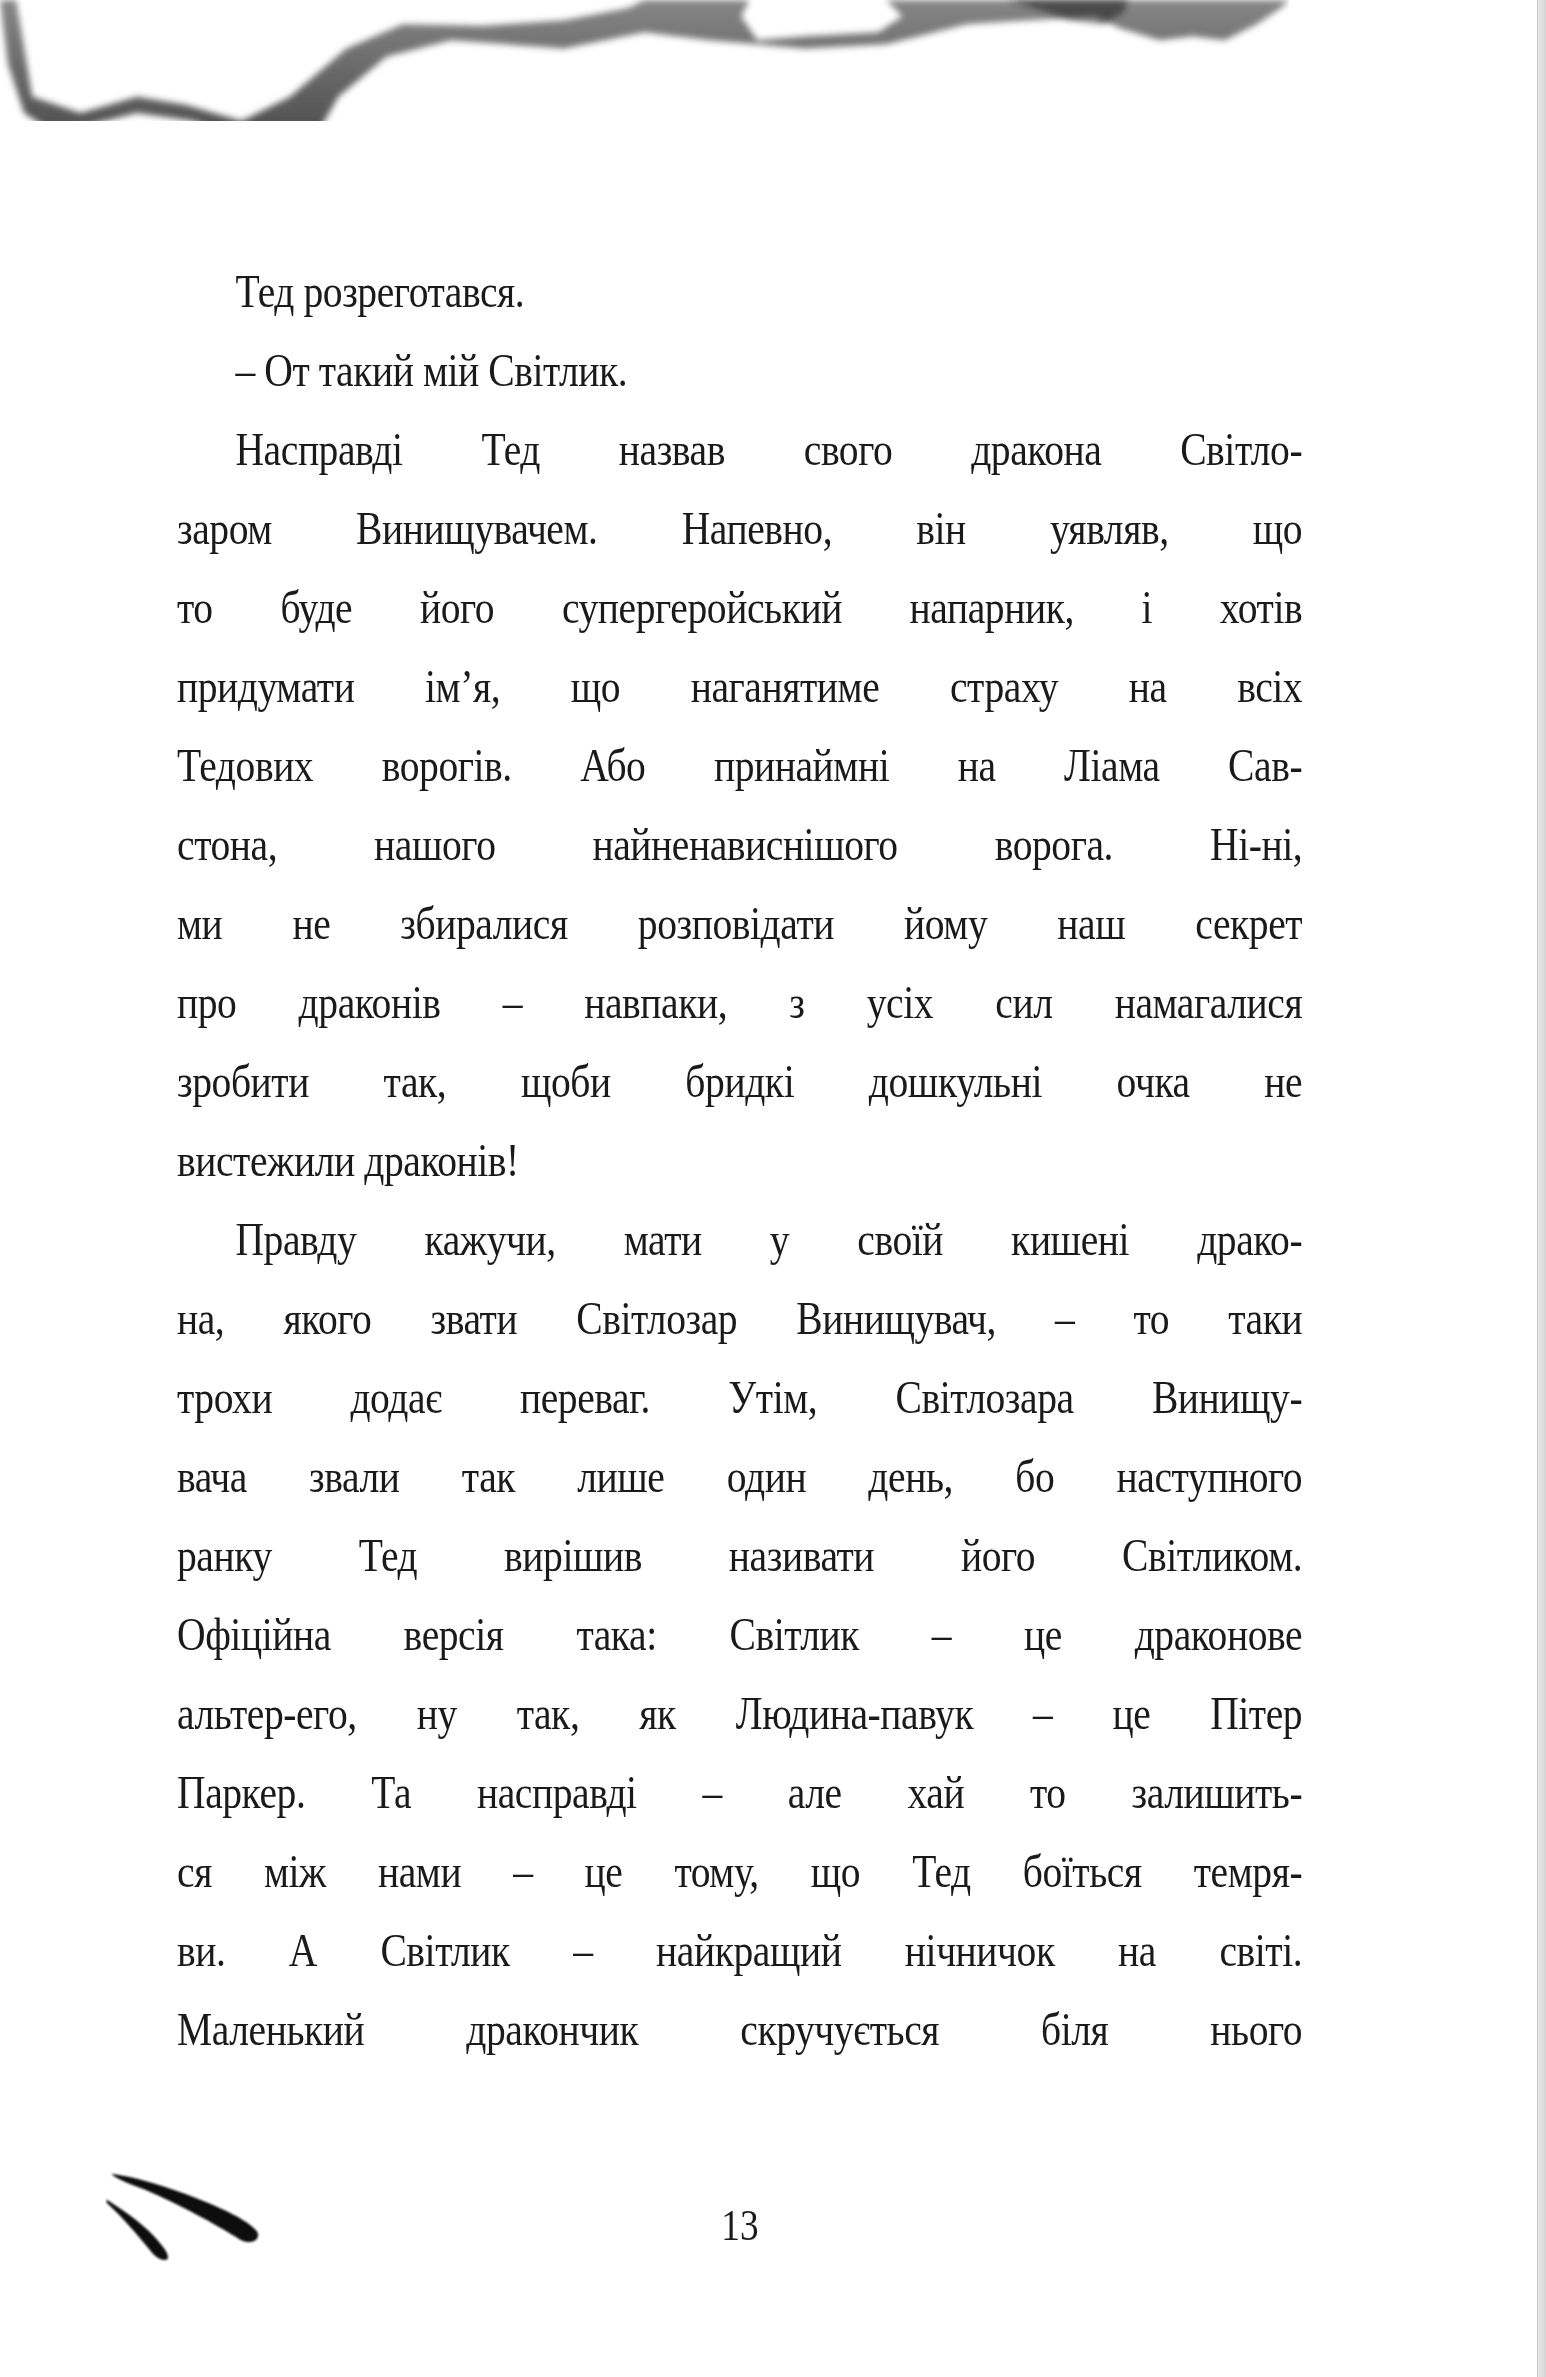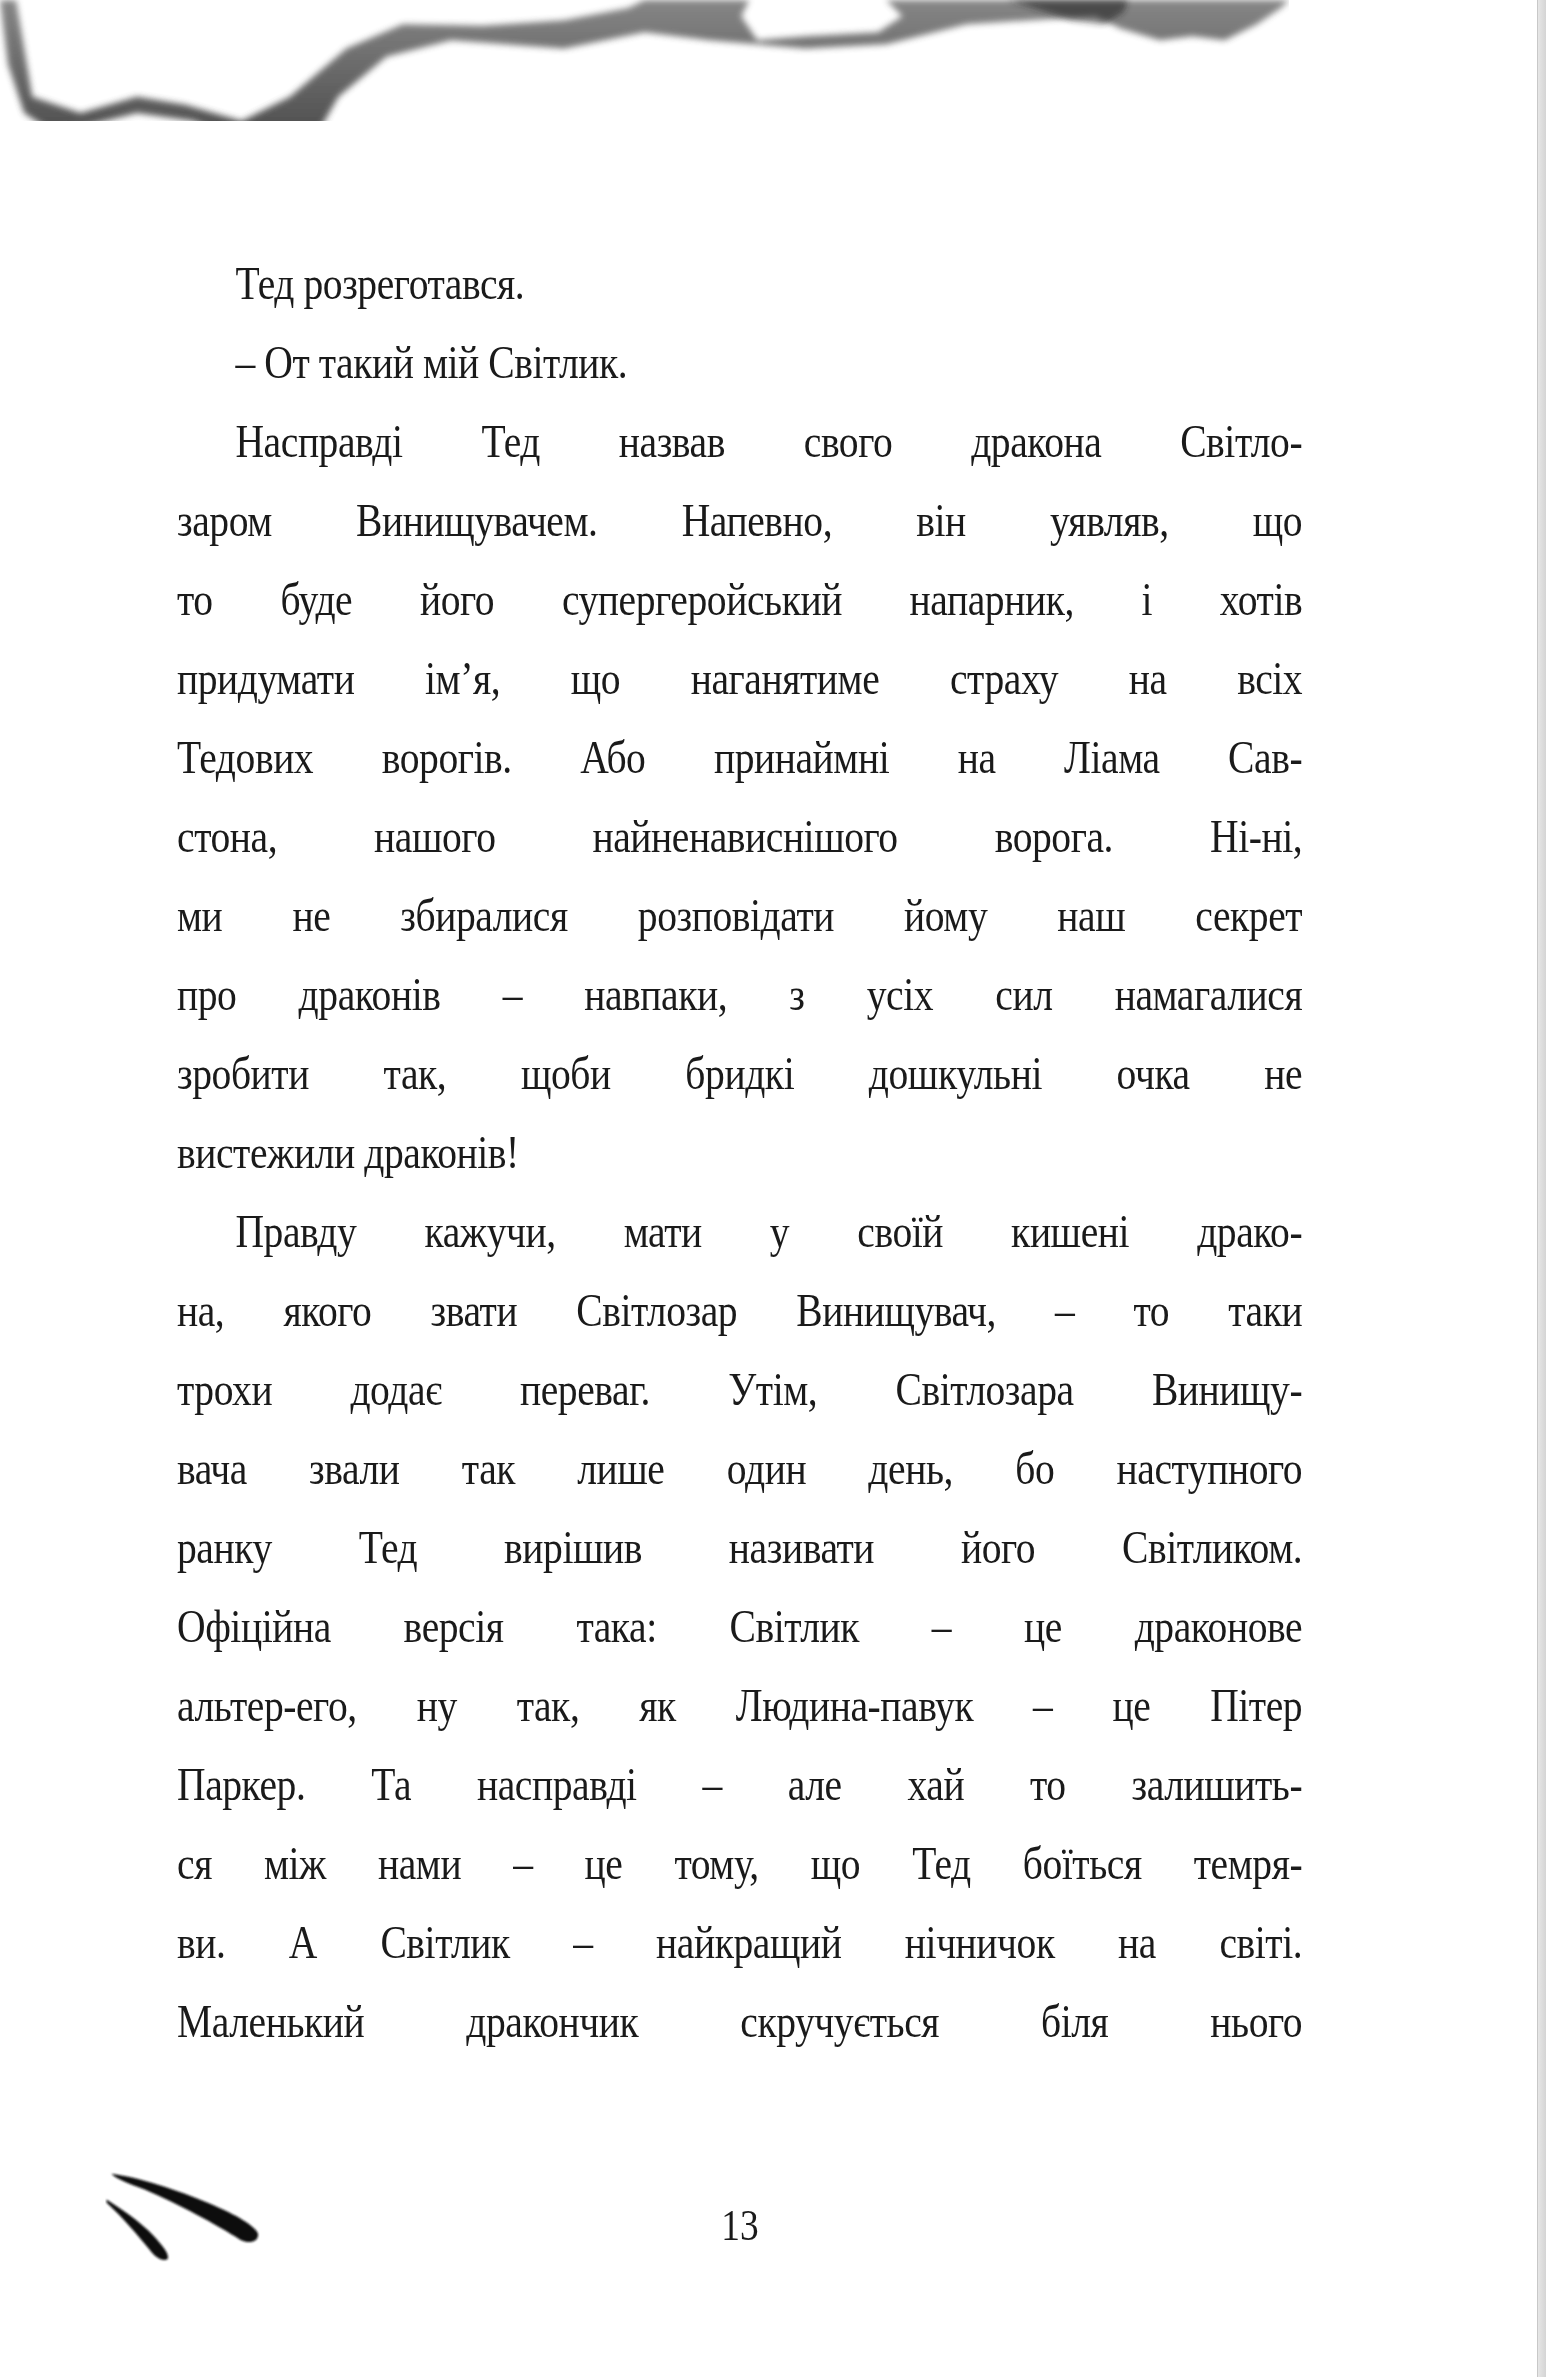--- a/index.html
+++ b/index.html
@@ -27,21 +27,21 @@
     .top-brush {
       position: absolute;
       left: 0;
       top: 0;
       width: 1289px;
       height: 121px;
     }
     .text-block {
       position: absolute;
       left: 177px;
-      top: 244px;
+      top: 252px;
       width: 1125px;
     }
     .line {
       display: block;
       height: 79px;
       line-height: 79px;
       font-size: 46px;
       white-space: nowrap;
       text-align: justify;
       text-align-last: justify;

